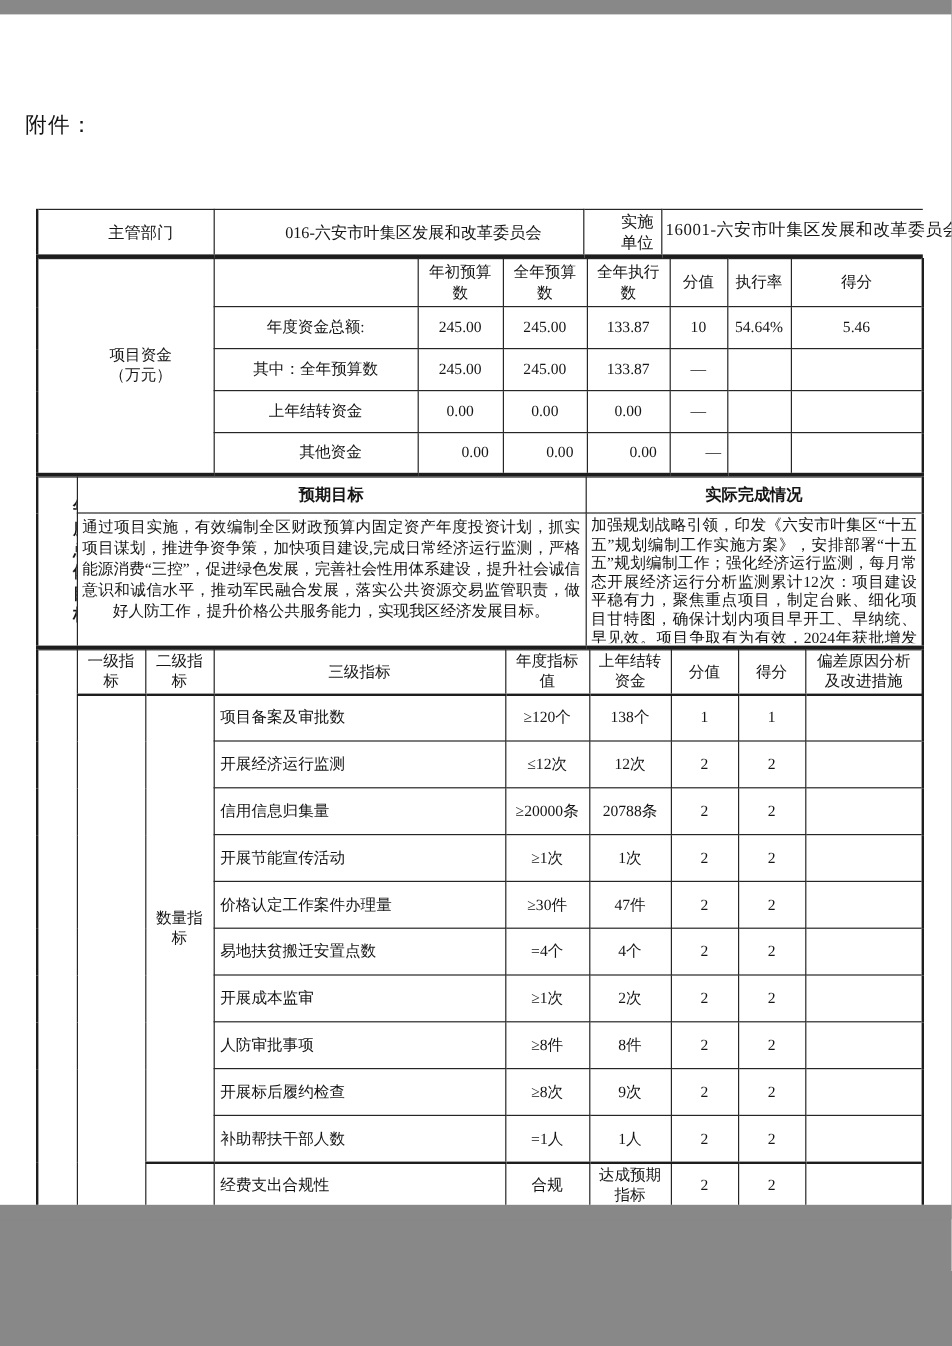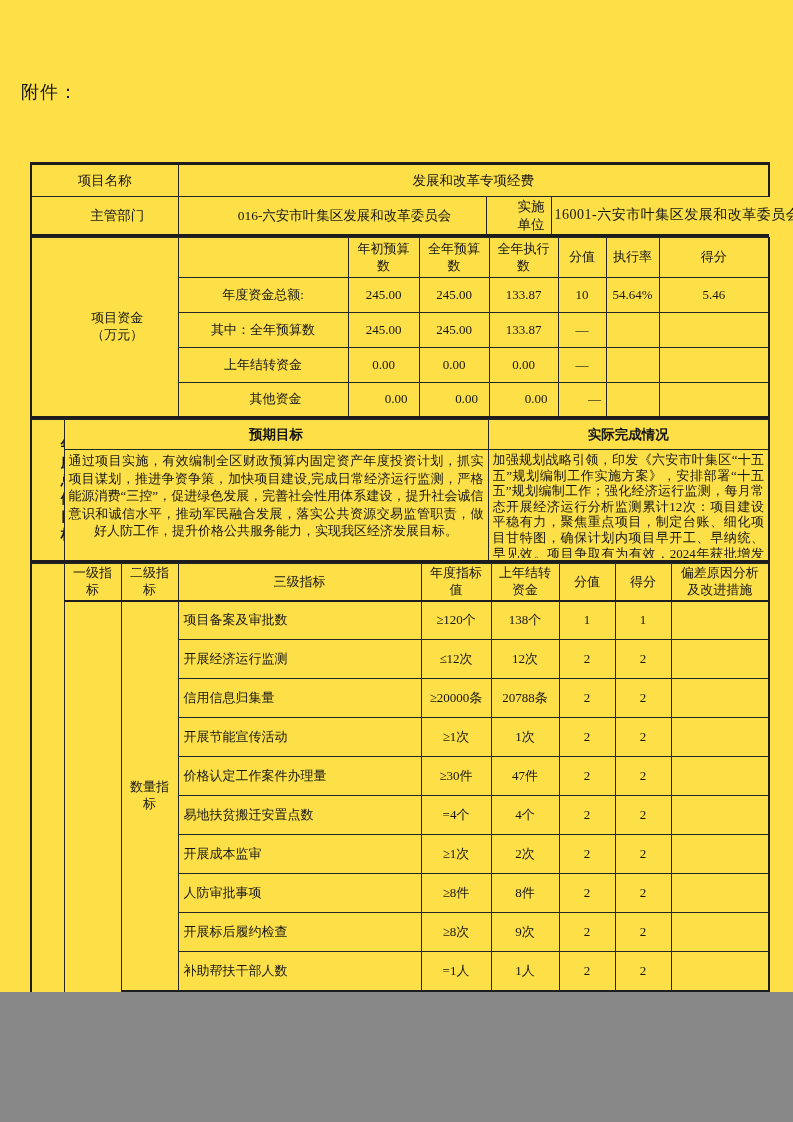--- a/index.html
+++ b/index.html
@@ -1,18 +1,18 @@
 <!DOCTYPE html>
 <html><head>
 <meta charset="utf-8">
 <style>
   html,body { margin:0; padding:0; background:#888; }
   .page {
-    position:relative; width:793px; height:992px; margin:0 auto;
-    background:#fde047; overflow:hidden;
+    position:relative; width:793px; height:992px; margin:12px auto;
+    background:#ffffff; overflow:hidden;
     font-family:"Liberation Serif","DejaVu Serif",serif;
     color:#151515;
   }
   .attach { position:absolute; left:21px; top:80px; font-size:18px; letter-spacing:1px; }
   .subtitle { position:absolute; left:0; top:130px; width:100%; text-align:center; font-size:11px; letter-spacing:0.5px; }
 
   .doc { position:absolute; left:30px; top:162px; width:738px; }
 
   table { border-collapse:collapse; table-layout:fixed; width:738px; }
   td {
@@ -73,24 +73,20 @@
   <div class="doc">
 
     <table id="t-info">
       <colgroup>
           <col style="width:147px">
           <col style="width:308px">
           <col style="width:65px">
           <col style="width:218px">
         </colgroup>
       <tbody>
-          <tr>
-        <td class="bl tt">项目名称</td>
-        <td class="tt re" colspan="3">发展和改革专项经费</td>
-      </tr>
       <tr>
         <td class="bl sb">主管部门</td>
         <td class="sb">016-六安市叶集区发展和改革委员会</td>
         <td class="sb">实施单位</td>
         <td class="sb nr impl-value">16001-六安市叶集区发展和改革委员会</td>
       </tr>
     </tbody>
       </table>
 
     <table id="t-fund">

